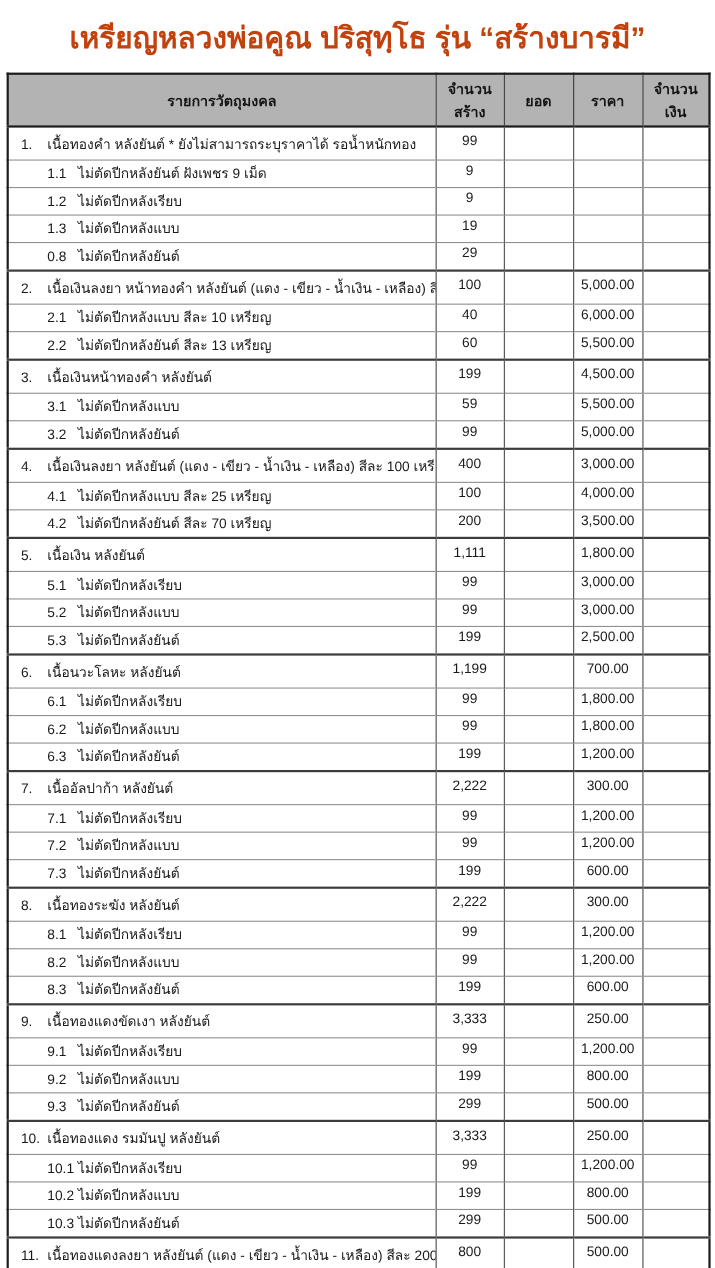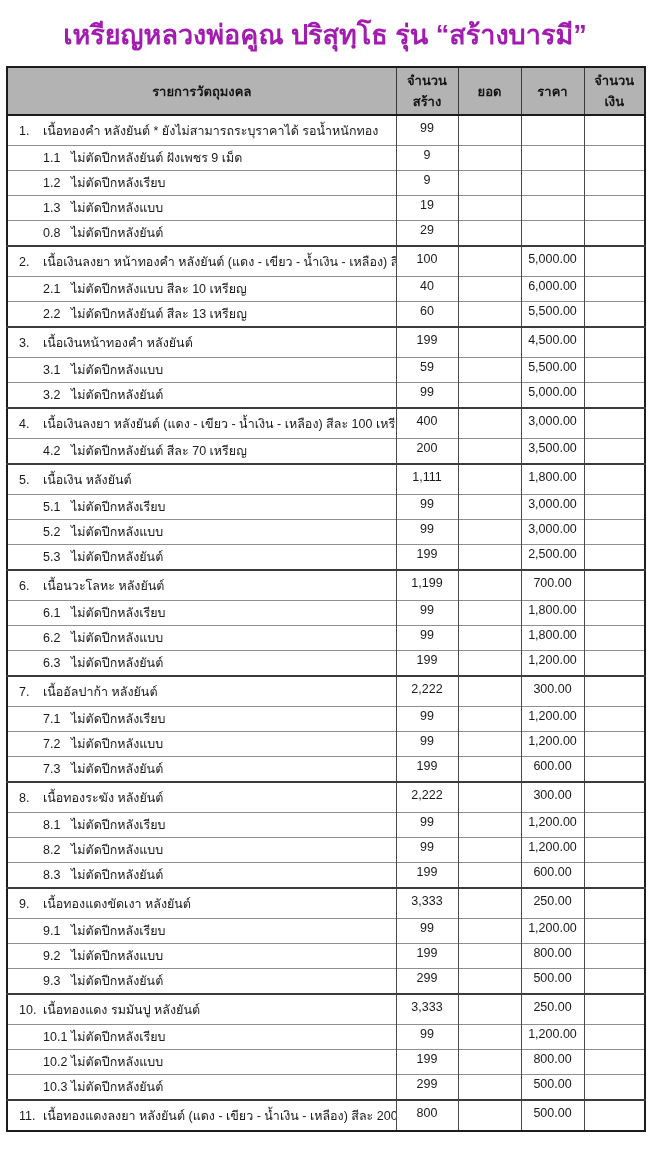--- a/index.html
+++ b/index.html
@@ -7,21 +7,21 @@
     width: 650px; height: 1153px; overflow: hidden;
     font-family: "Liberation Sans", "DejaVu Sans", sans-serif;
     color: #1a1a1a;
     -webkit-font-smoothing: antialiased;
   }
   .page { position: relative; width: 650px; height: 1153px; background: #ffffff; }
 
   .doc-title {
     margin: 0; padding-top: 13px;
     text-align: center;
-    font-size: 27px; font-weight: bold; color: #a21caf;
+    font-size: 27px; font-weight: bold; color: #c2410c;
     letter-spacing: 0px;
   }
 
   table.price-table {
     border-collapse: collapse;
     table-layout: fixed;
     width: 638px;
     margin: 10px 0 0 6px;
     border: 2px solid #1c1c1c;
     font-size: 12.5px;
@@ -167,20 +167,27 @@
           <td class="num-cell"></td>
         </tr>
         <tr class="group-row">
           <td class="item-cell"><span class="g-no">4.</span><span class="g-name">เนื้อเงินลงยา หลังยันต์ (แดง - เขียว - น้ำเงิน - เหลือง) สีละ 100 เหรียญ</span></td>
           <td class="num-cell">400</td>
           <td class="num-cell"></td>
           <td class="num-cell">3,000.00</td>
           <td class="num-cell"></td>
         </tr>
         <tr class="sub-row">
+          <td class="item-cell"><span class="s-no">4.1</span><span class="s-name">ไม่ตัดปีกหลังแบบ สีละ 25 เหรียญ</span></td>
+          <td class="num-cell">100</td>
+          <td class="num-cell"></td>
+          <td class="num-cell">4,000.00</td>
+          <td class="num-cell"></td>
+        </tr>
+        <tr class="sub-row">
           <td class="item-cell"><span class="s-no">4.2</span><span class="s-name">ไม่ตัดปีกหลังยันต์ สีละ 70 เหรียญ</span></td>
           <td class="num-cell">200</td>
           <td class="num-cell"></td>
           <td class="num-cell">3,500.00</td>
           <td class="num-cell"></td>
         </tr>
         <tr class="group-row">
           <td class="item-cell"><span class="g-no">5.</span><span class="g-name">เนื้อเงิน หลังยันต์</span></td>
           <td class="num-cell">1,111</td>
           <td class="num-cell"></td>

